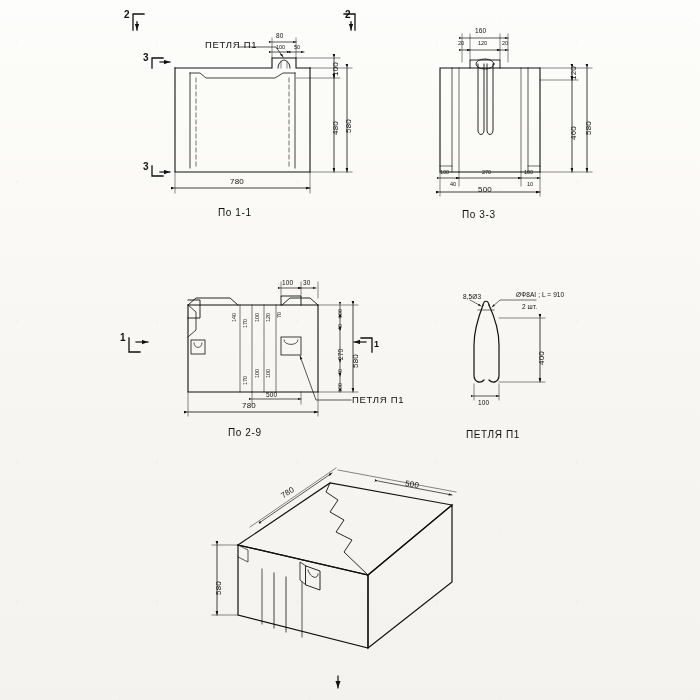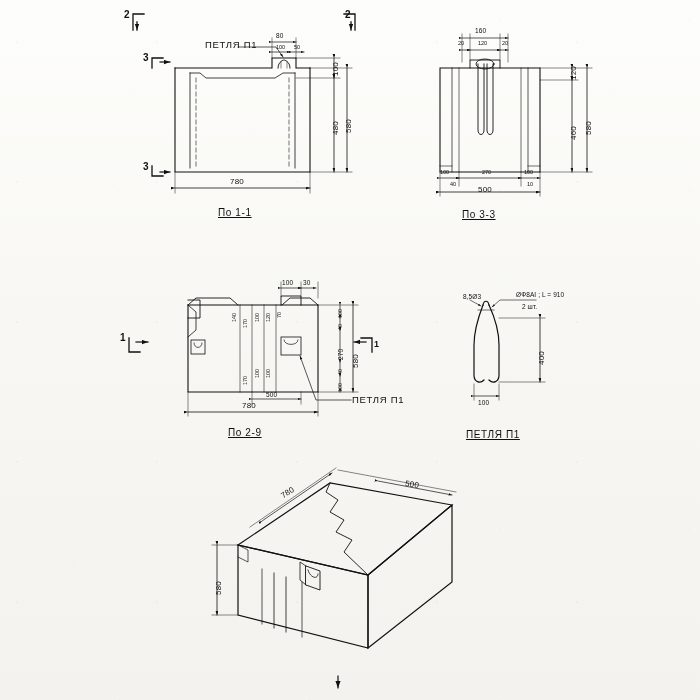--- a/index.html
+++ b/index.html
@@ -37,21 +37,21 @@
   .lbl {
     position: absolute;
     font-family: "Liberation Sans", sans-serif;
     color: #101010;
     white-space: nowrap;
     line-height: 1;
   }
   .dim { font-size: 8px; letter-spacing: 0.2px; }
   .dim-sm { font-size: 6.5px; letter-spacing: 0.1px; }
   .dim-xs { font-size: 5.5px; letter-spacing: 0px; }
-  .cap { font-size: 10px; letter-spacing: 0.6px; text-decoration: underline; }
+  .cap { font-size: 10px; letter-spacing: 0.6px; }
   .cap-b { font-size: 9.5px; letter-spacing: 0.7px; }
   .mark { font-size: 10px; font-weight: bold; }
   .rot90 { transform: rotate(-90deg); transform-origin: left top; }
 </style>
 </head>
 <body>
 
 <div id="sheet"></div>
 
 <svg id="draw" viewBox="0 0 700 700">

